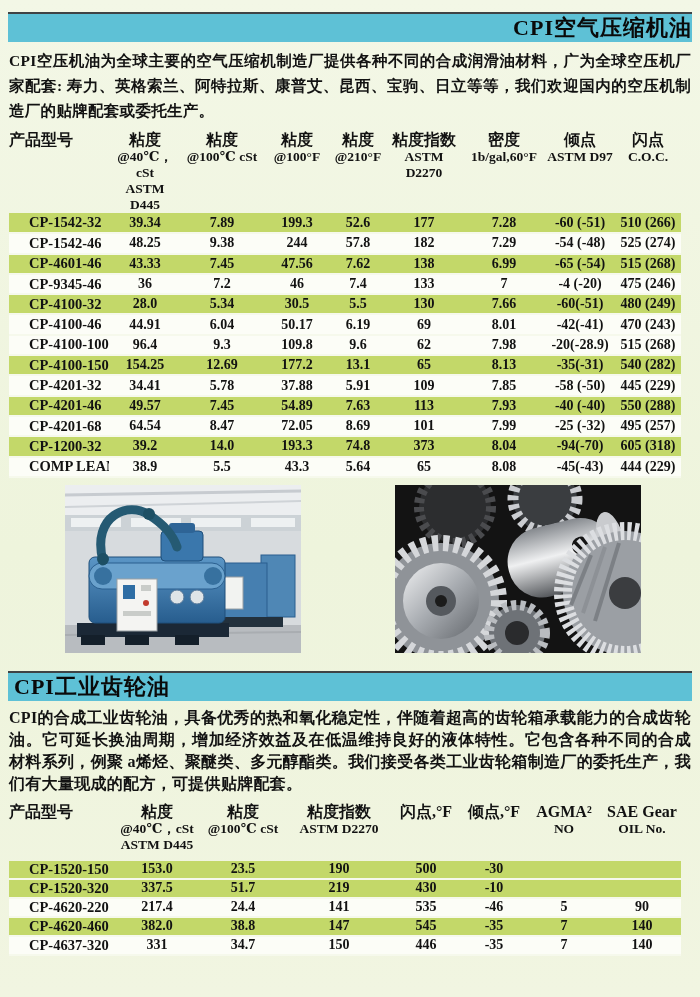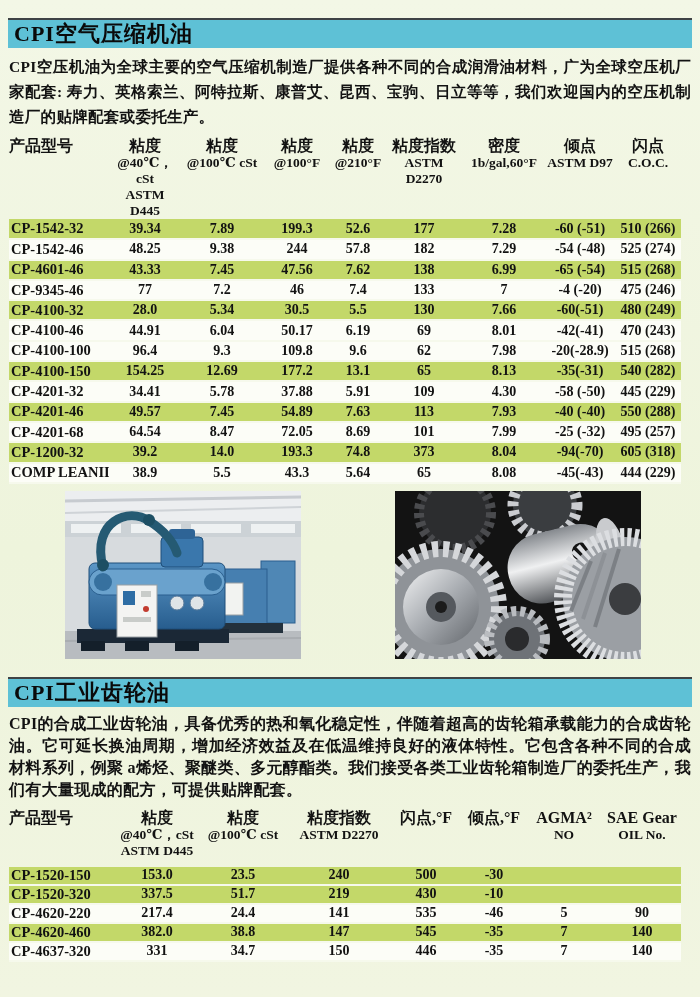--- a/index.html
+++ b/index.html
@@ -10,40 +10,40 @@
     font-weight: bold; color:#121212;
     -webkit-font-smoothing: antialiased;
   }
   .page { position:relative; width:700px; height:997px; }
 
   .bar {
     margin:0 8px; height:28px; line-height:28px;
     background:#5ec1d6; border-top:2px solid #3f4345;
     font-size:22px; letter-spacing:1px; padding-left:6px; color:#0a0a0a;
   }
-  .bar-first { margin-top:18px; }
+  .bar-first { margin-top:12px;text-align:right; }
 
   .intro {
     margin:6px 9px 0 9px; font-size:15.5px; line-height:25px;
     text-align:justify; letter-spacing:0.3px;
   }
   .intro.gear { line-height:22px; font-size:16px; }
 
   table { border-collapse:collapse; table-layout:fixed; width:672px; margin:4px 0 0 9px; }
   thead th { padding:0; vertical-align:top; text-align:center; font-weight:bold; }
   thead th:first-child { text-align:left; }
   th .t { font-size:16px; line-height:19px; padding-top:3px; }
   th .s { font-size:13.5px; line-height:16px; }
   .t1 thead tr { height:57px; }
   .t2 thead tr { height:62px; }
   tbody td {
     padding:0; text-align:center; font-size:14px; overflow:hidden; white-space:nowrap;
     border-bottom:2px solid #f6f9ec;
   }
-  tbody td:first-child { text-align:left; padding-left:2px; font-size:14.5px;font-family:Liberation Serif, serif; }
+  tbody td:first-child { text-align:left; padding-left:20px; font-size:14.5px;font-family:Liberation Serif, serif; }
   .t1 tbody tr { height:20.3px; }
   .t2 tbody tr { height:17.5px; }
   tbody tr.band td { background:#c3d869; }
   tbody tr:not(.band) td { background:#fcfdf7; }
 
   .photos { display:flex; margin-top:7px; height:168px; }
   .photo { display:block; }
   .photo-left  { margin-left:65px; width:236px; height:168px; }
   .photo-right { margin-left:94px; width:246px; height:168px; }
   figure { margin:0; padding:0; }
@@ -142,21 +142,21 @@
             <td>7.45</td>
             <td>47.56</td>
             <td>7.62</td>
             <td>138</td>
             <td>6.99</td>
             <td>-65 (-54)</td>
             <td>515 (268)</td>
           </tr>
           <tr>
             <td>CP-9345-46</td>
-            <td>77</td>
+            <td>36</td>
             <td>7.2</td>
             <td>46</td>
             <td>7.4</td>
             <td>133</td>
             <td>7</td>
             <td>-4 (-20)</td>
             <td>475 (246)</td>
           </tr>
           <tr class="band">
             <td>CP-4100-32</td>
@@ -202,21 +202,21 @@
             <td>-35(-31)</td>
             <td>540 (282)</td>
           </tr>
           <tr>
             <td>CP-4201-32</td>
             <td>34.41</td>
             <td>5.78</td>
             <td>37.88</td>
             <td>5.91</td>
             <td>109</td>
-            <td>4.30</td>
+            <td>7.85</td>
             <td>-58 (-50)</td>
             <td>445 (229)</td>
           </tr>
           <tr class="band">
             <td>CP-4201-46</td>
             <td>49.57</td>
             <td>7.45</td>
             <td>54.89</td>
             <td>7.63</td>
             <td>113</td>
@@ -403,21 +403,21 @@
               <div class="t">SAE Gear</div>
               <div class="s">OIL No.</div>
             </th>
           </tr>
       </thead>
       <tbody>
           <tr class="band">
             <td>CP-1520-150</td>
             <td>153.0</td>
             <td>23.5</td>
-            <td>240</td>
+            <td>190</td>
             <td>500</td>
             <td>-30</td>
             <td></td>
             <td></td>
           </tr>
           <tr class="band">
             <td>CP-1520-320</td>
             <td>337.5</td>
             <td>51.7</td>
             <td>219</td>

